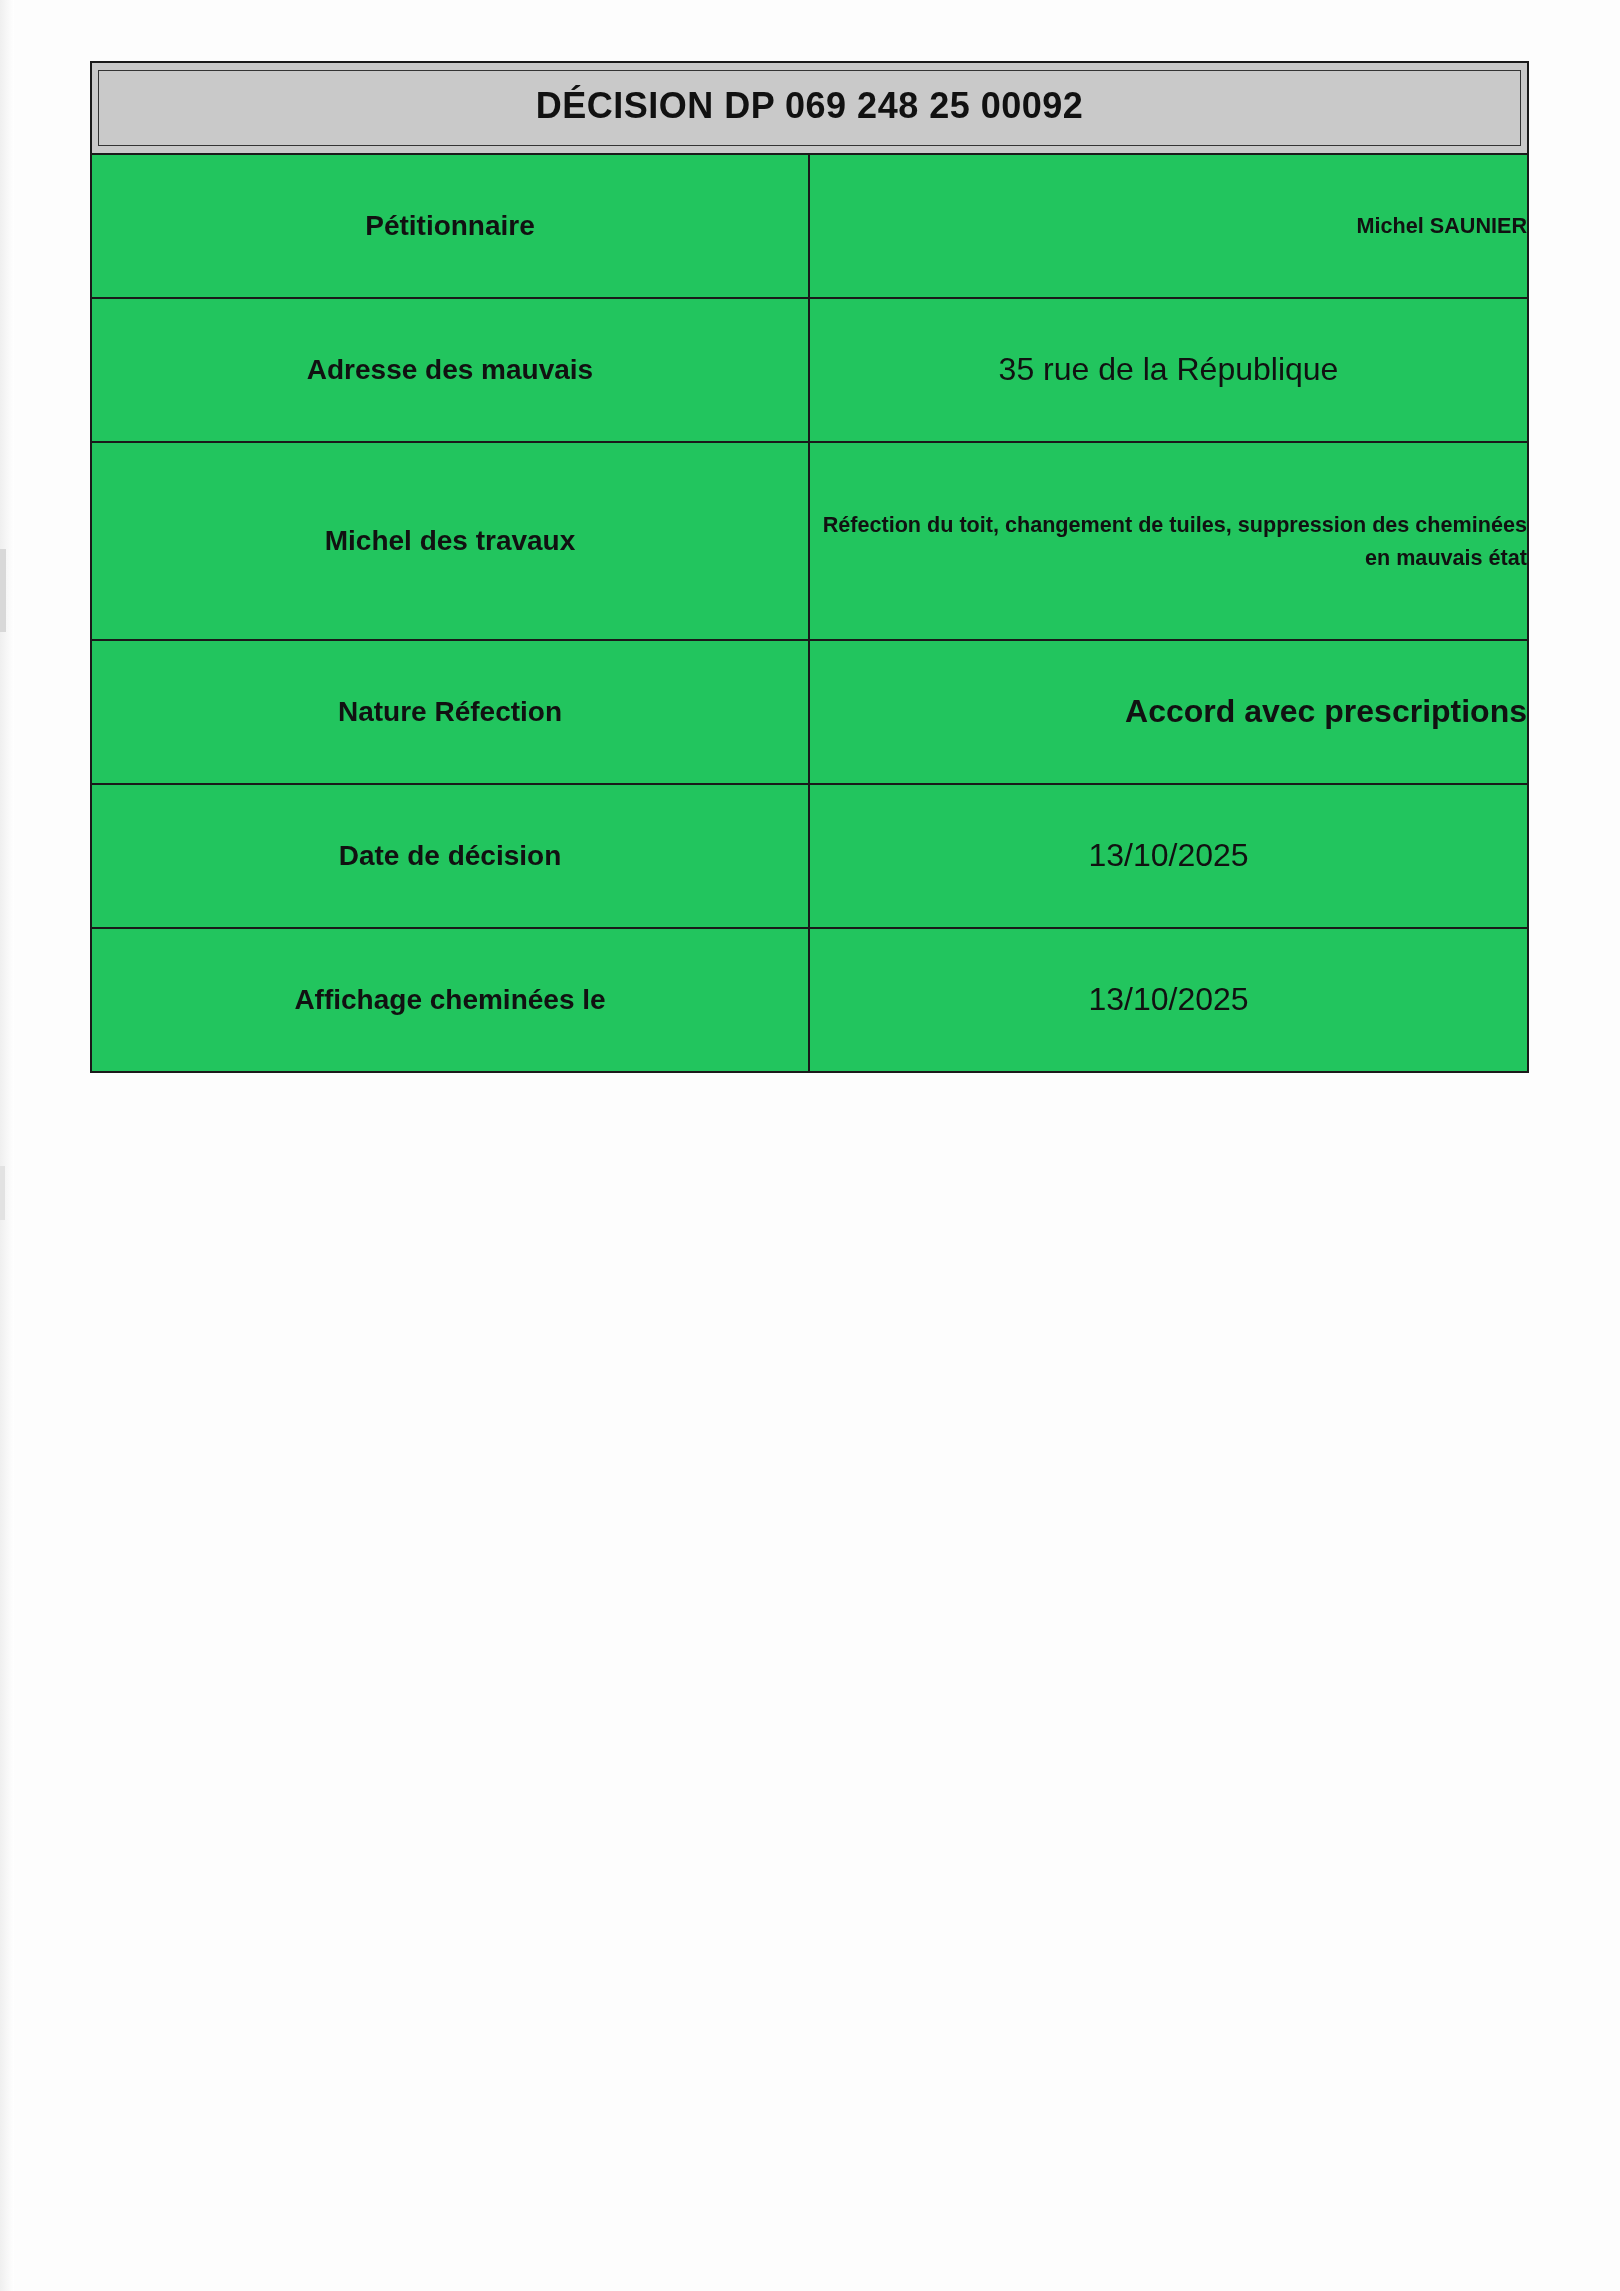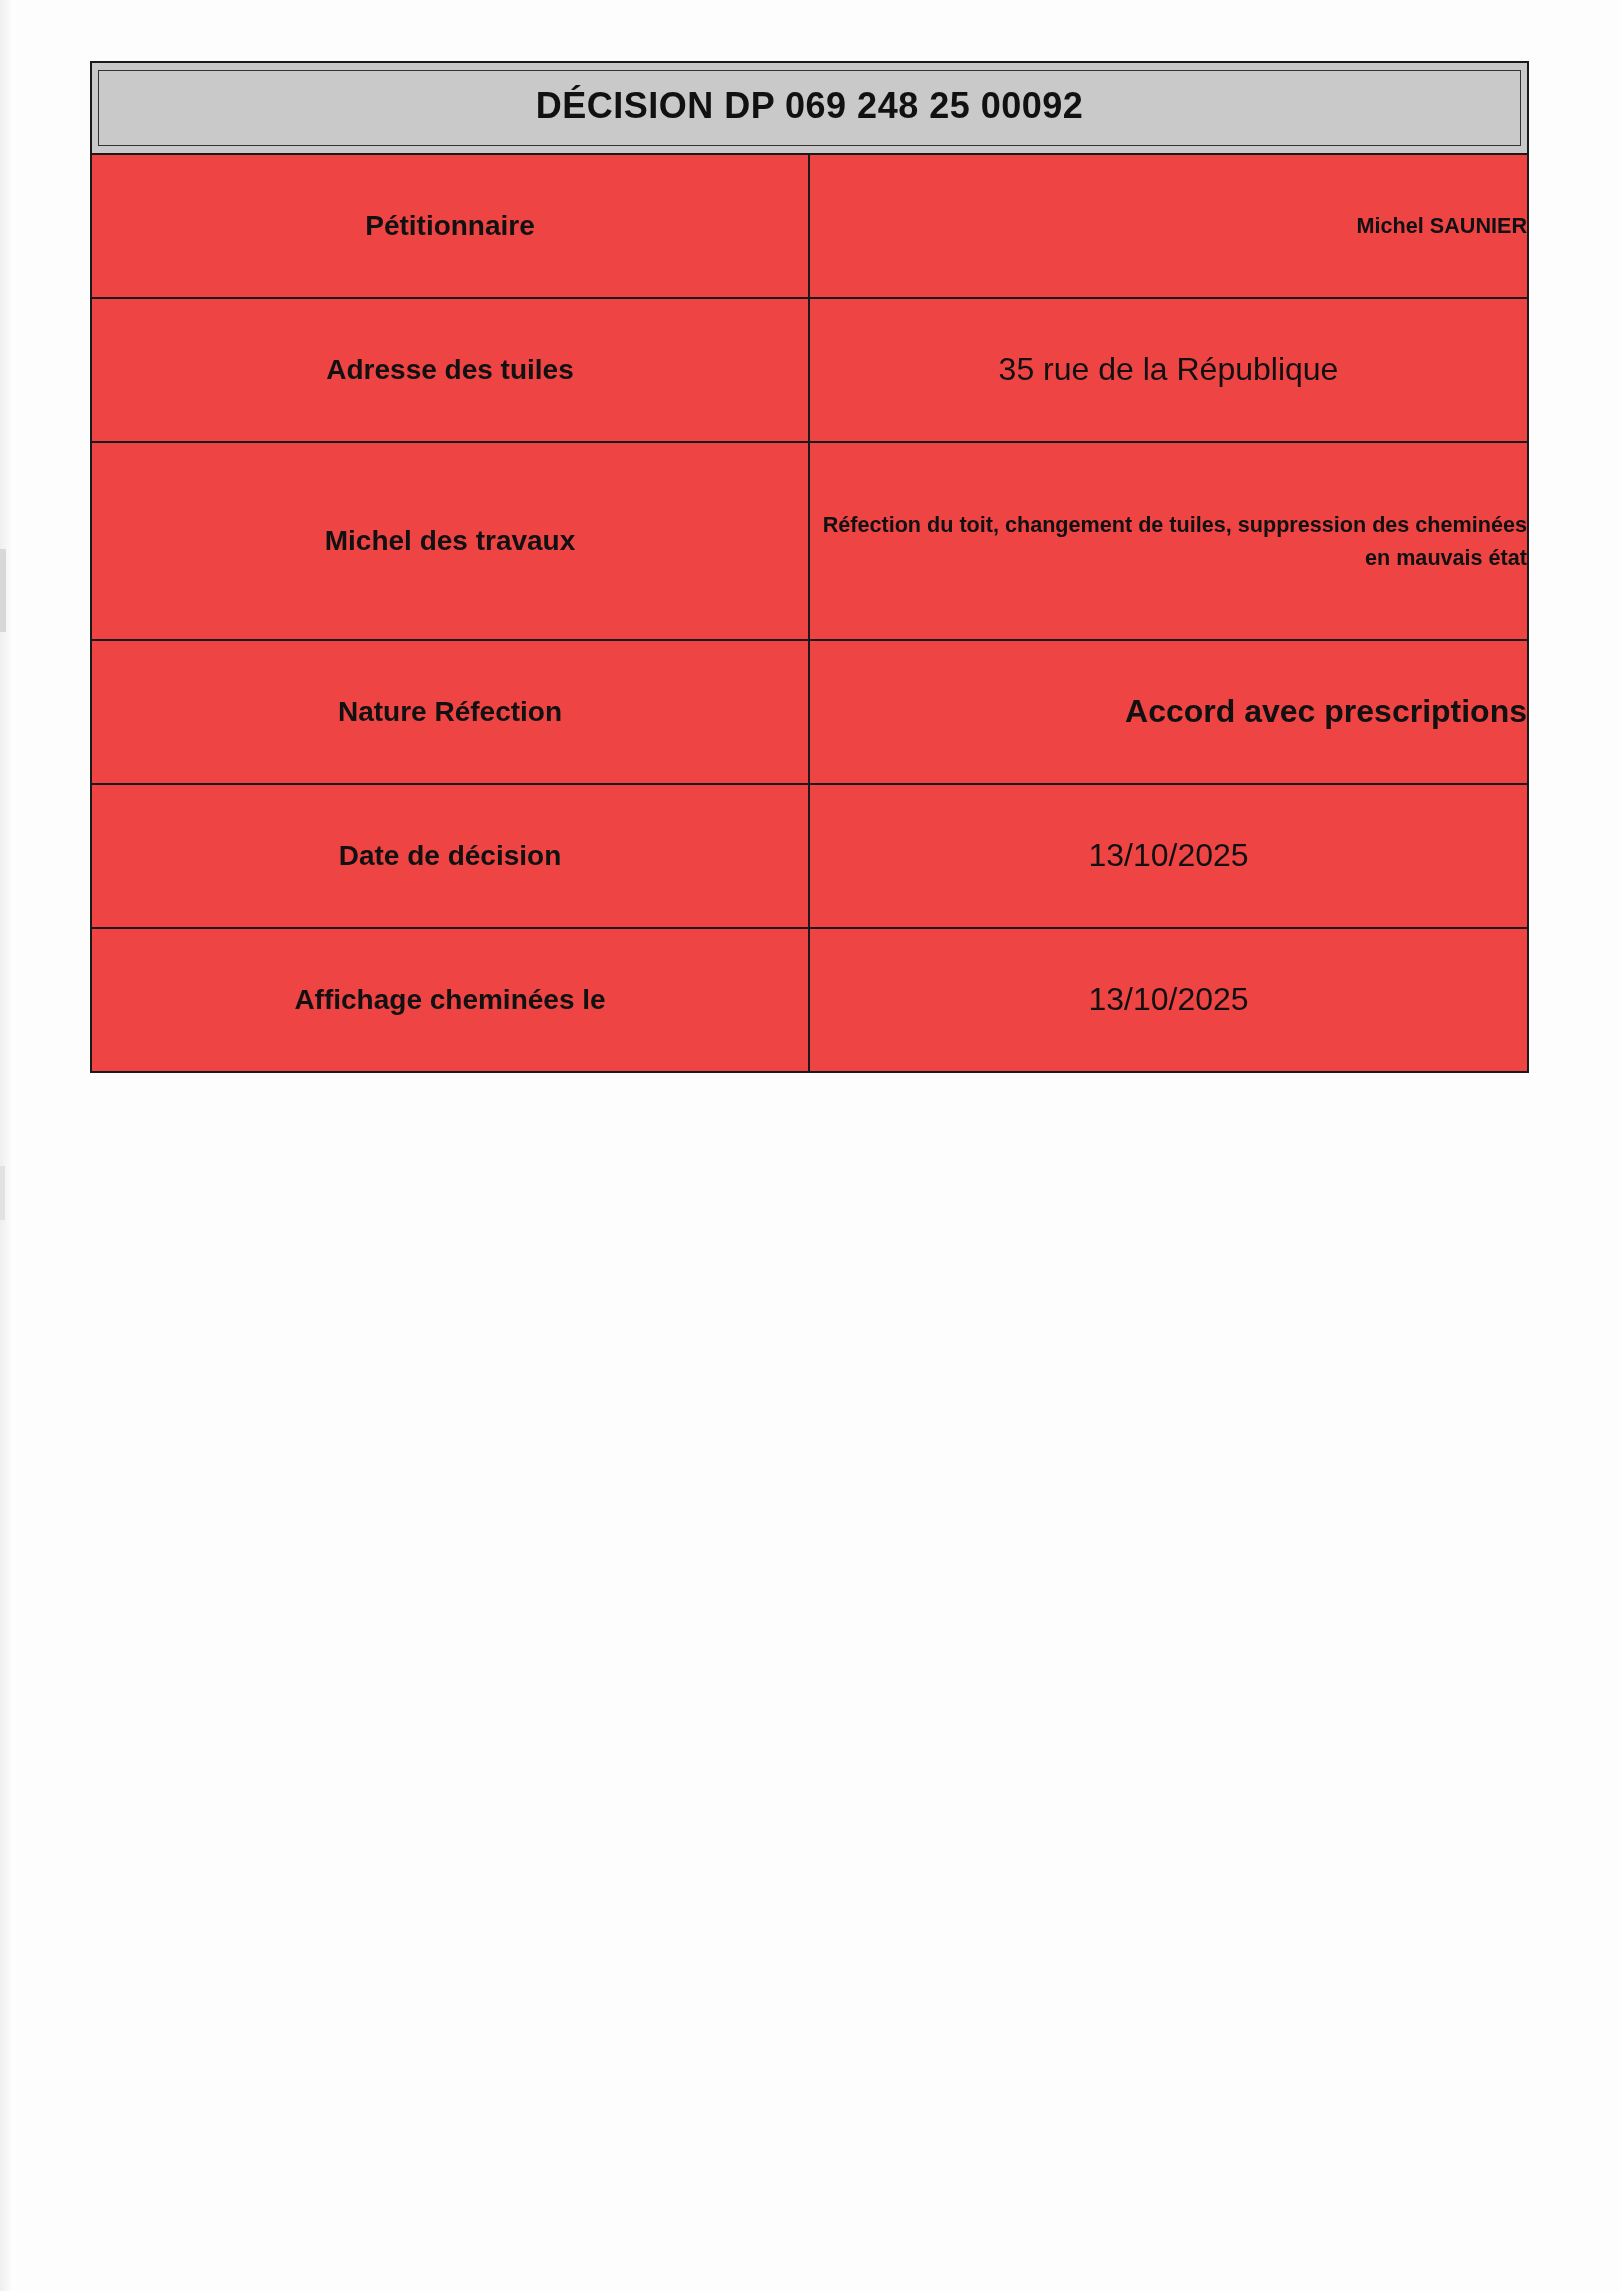--- a/index.html
+++ b/index.html
@@ -48,21 +48,21 @@
     background: #e2e2e2;
   }
 
   .doc-table {
     position: absolute;
     left: 90px;
     top: 61px;
     width: 1439px;
     border: 2px solid #1a1a1a;
     border-collapse: collapse;
-    background: #ef4444;
+    background: #22c55e;
   }
   .doc-table td {
     border: 2px solid #1a1a1a;
     vertical-align: middle;
     padding: 0;
   }
 
   .title-cell {
     background: #c9c9c9;
     text-align: center;
@@ -126,21 +126,21 @@
           <span class="title-inner">DÉCISION  DP 069 248 25 00092</span>
         </td>
       </tr>
 
       <tr class="row-std">
         <td class="label-cell">Pétitionnaire</td>
         <td class="value-cell bold">Michel SAUNIER</td>
       </tr>
 
       <tr class="row-std">
-        <td class="label-cell">Adresse des tuiles</td>
+        <td class="label-cell">Adresse des mauvais</td>
         <td class="value-cell plain big">35 rue de la République</td>
       </tr>
 
 
       <tr class="row-tall">
         <td class="label-cell">Michel des travaux</td>
         <td class="value-cell bold">Réfection du toit, changement de tuiles, suppression des cheminées en mauvais état</td>
       </tr>
 
       <tr class="row-std">

